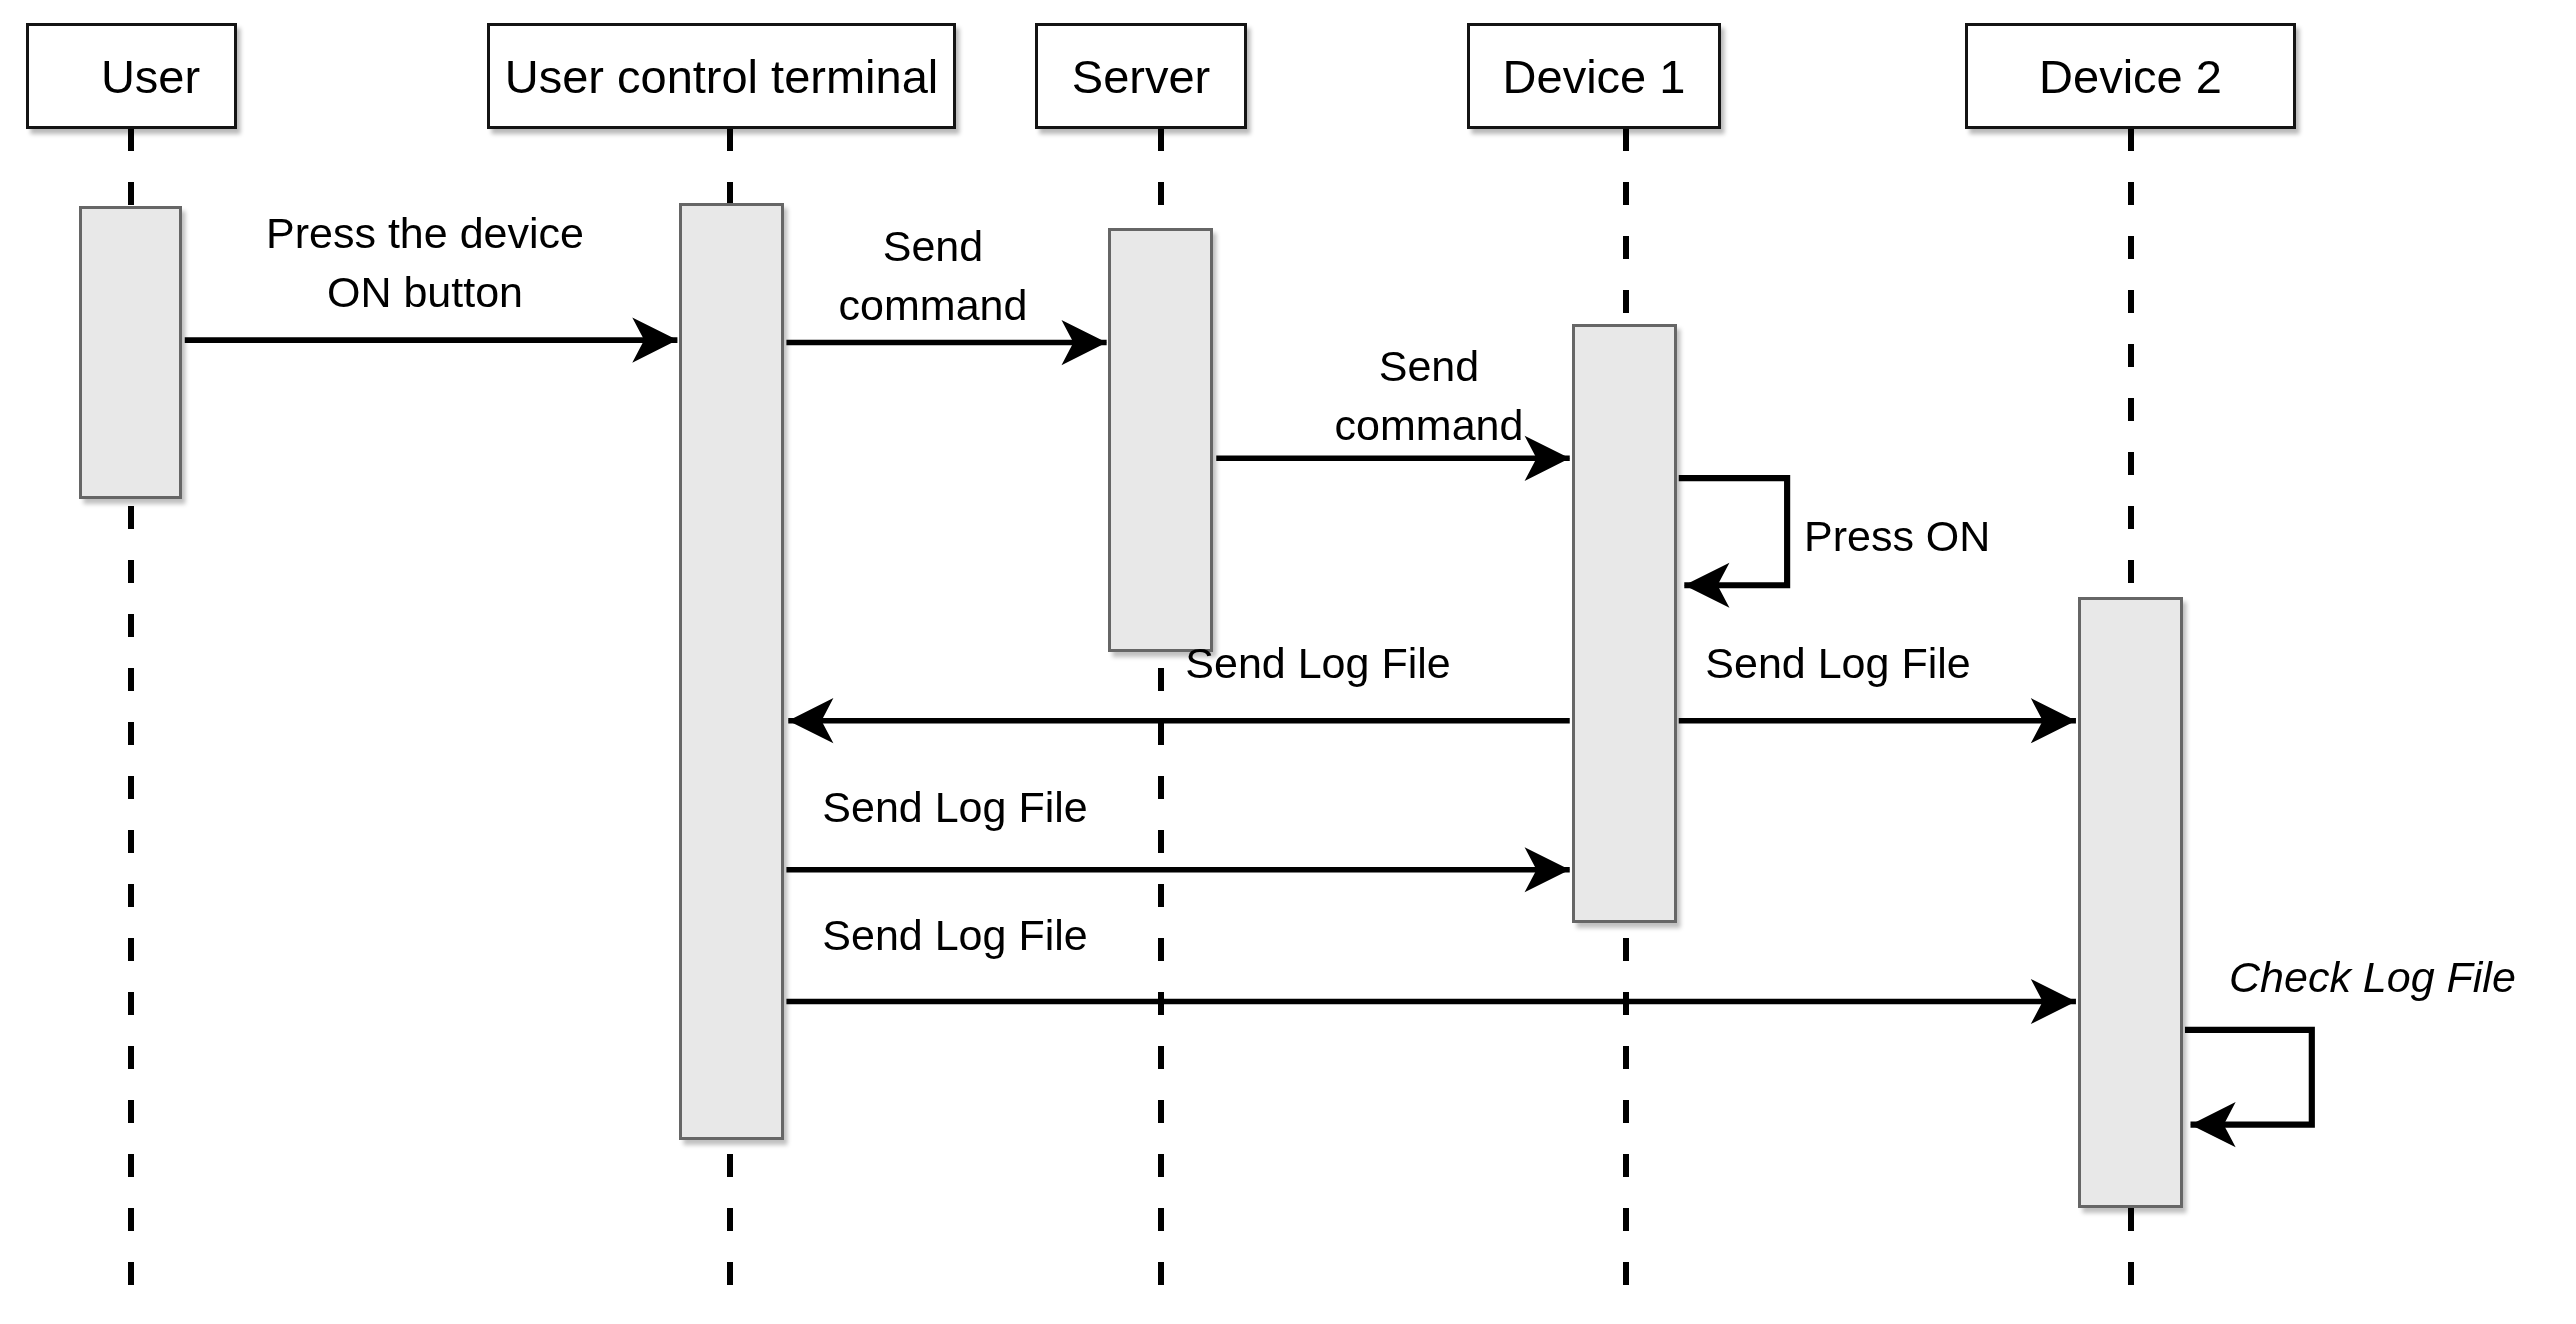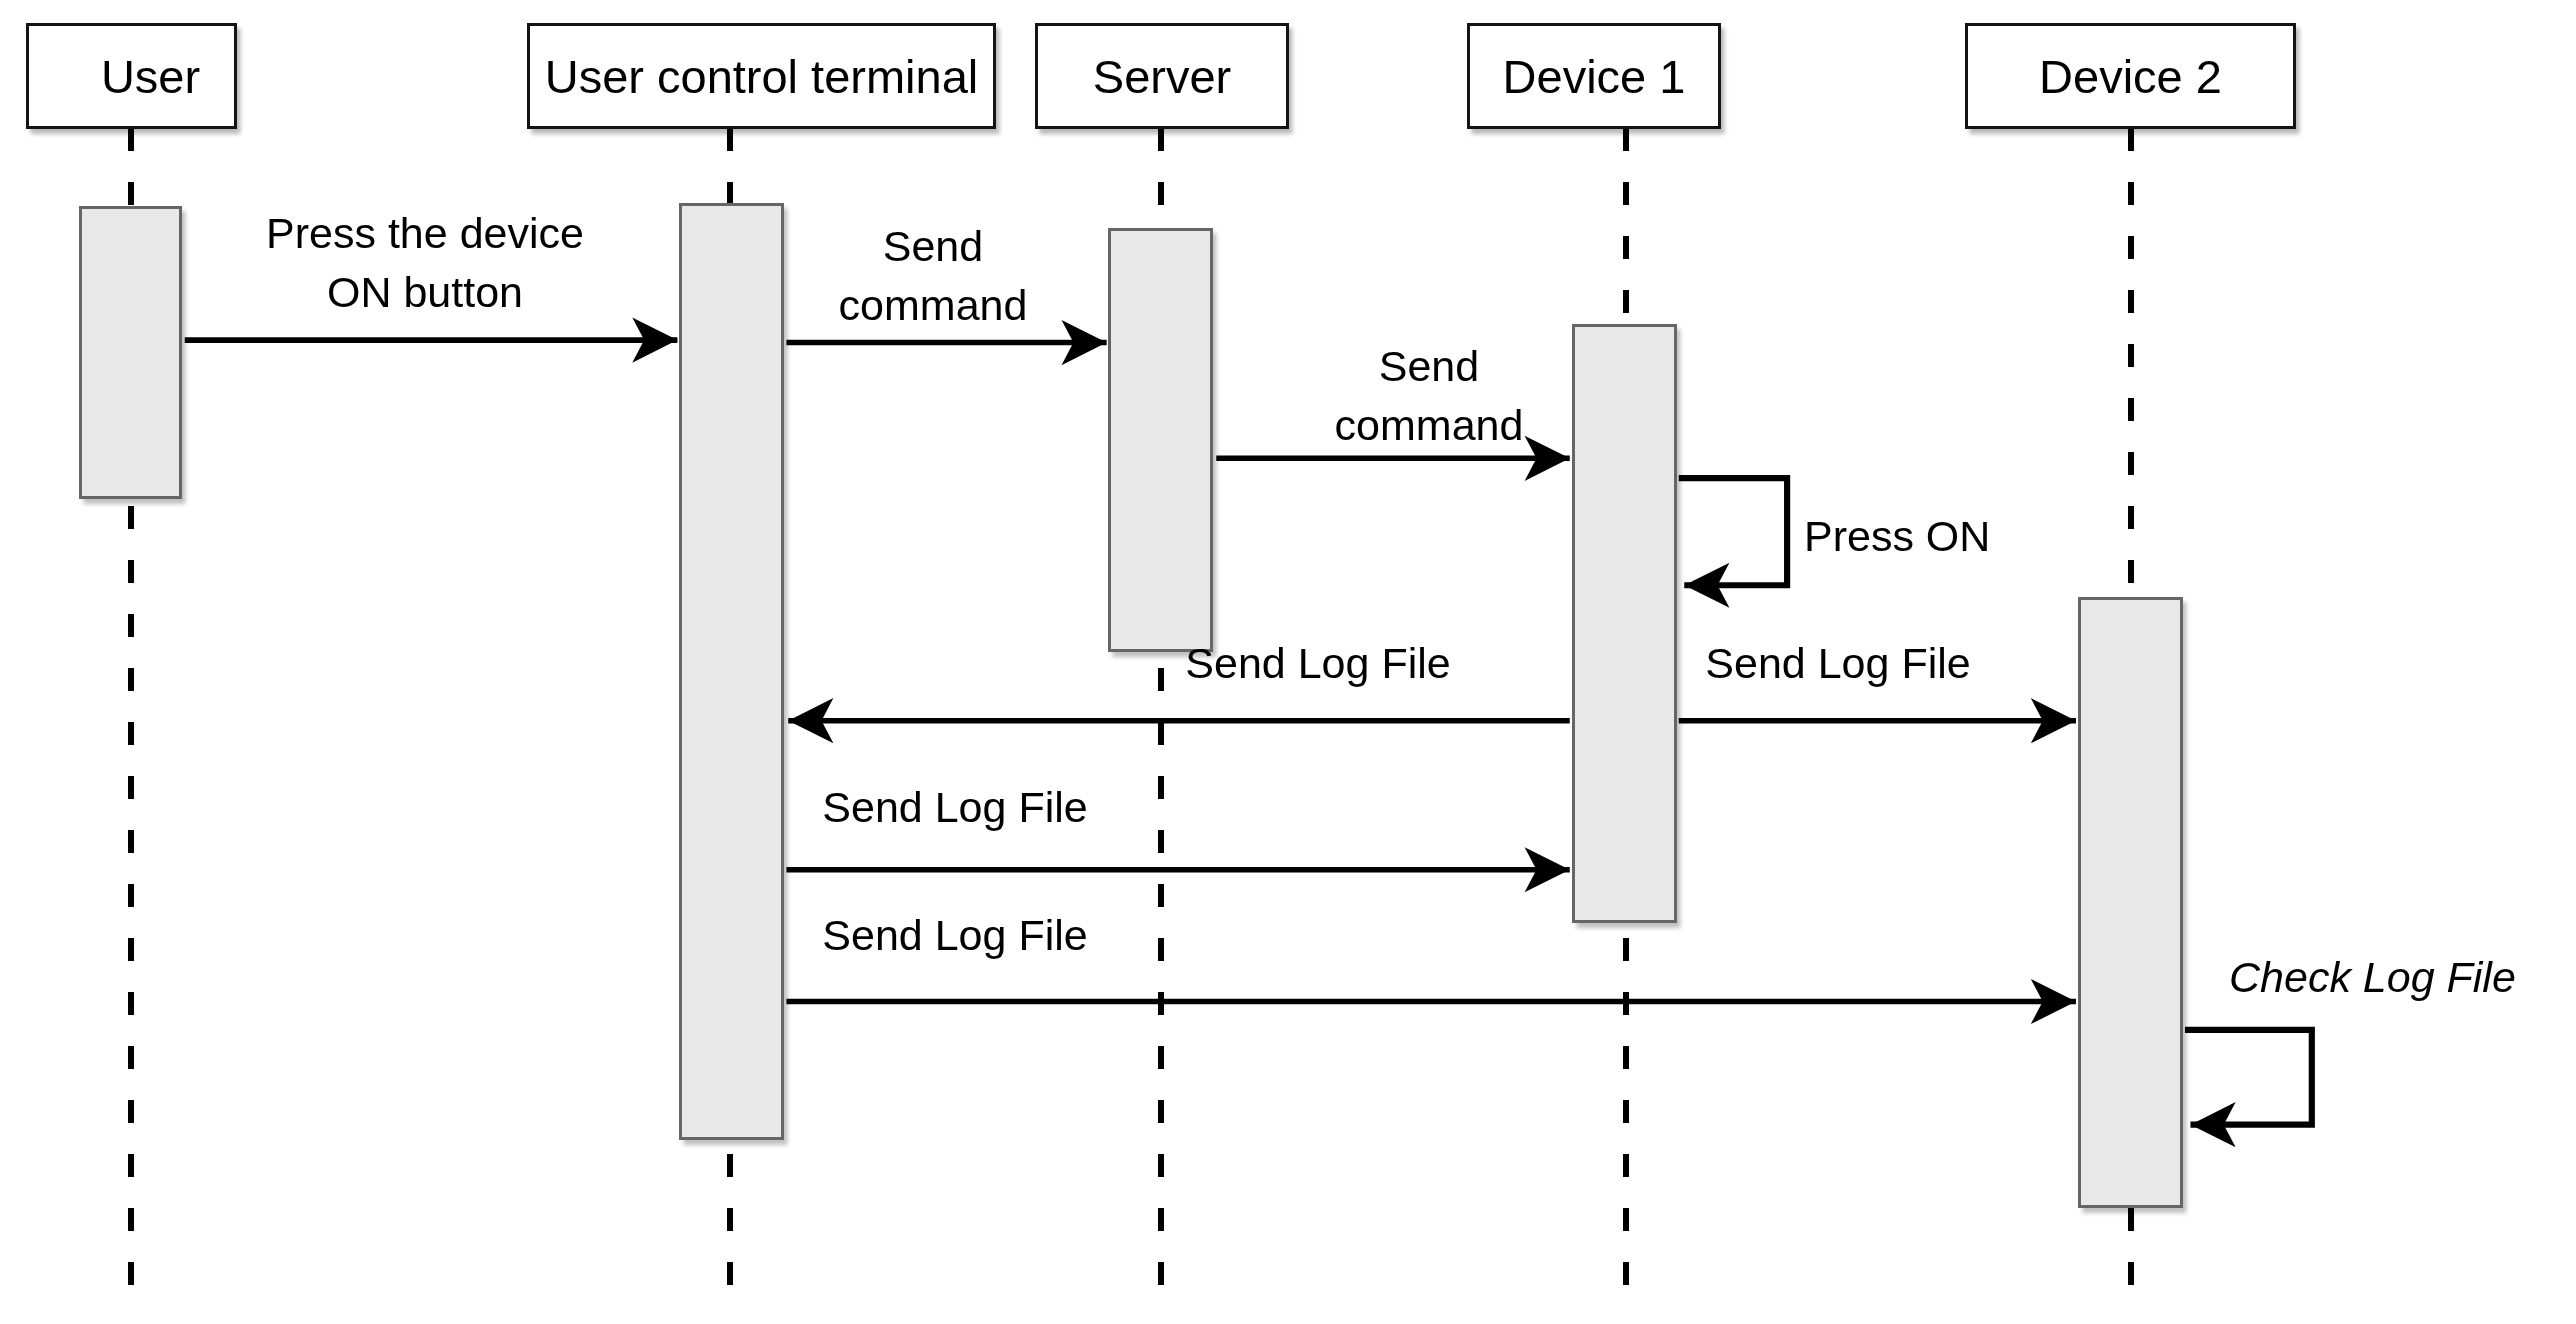--- a/index.html
+++ b/index.html
@@ -73,24 +73,24 @@
 
   <div class="activation" style="left:79px;  top:206px; width:103px; height:293px;"></div>
   <div class="activation" style="left:679px; top:203px; width:105px; height:937px;"></div>
   <div class="activation" style="left:1108px; top:228px; width:105px; height:424px;"></div>
   <div class="activation" style="left:1572px; top:324px; width:105px; height:599px;"></div>
   <div class="activation" style="left:2078px; top:597px; width:105px; height:611px;"></div>
 
   <div class="participant-box" style="left:26px;   width:211px;padding-left:38px;">
       <span>User</span>
     </div>
-  <div class="participant-box" style="left:487px;  width:469px;margin-left:40px;">
+  <div class="participant-box" style="left:487px;  width:469px;">
       <span>User control terminal</span>
     </div>
-  <div class="participant-box" style="left:1035px; width:254px;">
+  <div class="participant-box" style="left:1035px; width:212px;">
       <span>Server</span>
     </div>
   <div class="participant-box" style="left:1467px; width:254px;">
       <span>Device 1</span>
     </div>
   <div class="participant-box" style="left:1965px; width:331px;">
       <span>Device 2</span>
     </div>
 
   <svg class="arrows" viewBox="0 0 4183 2151" xmlns="http://www.w3.org/2000/svg">

